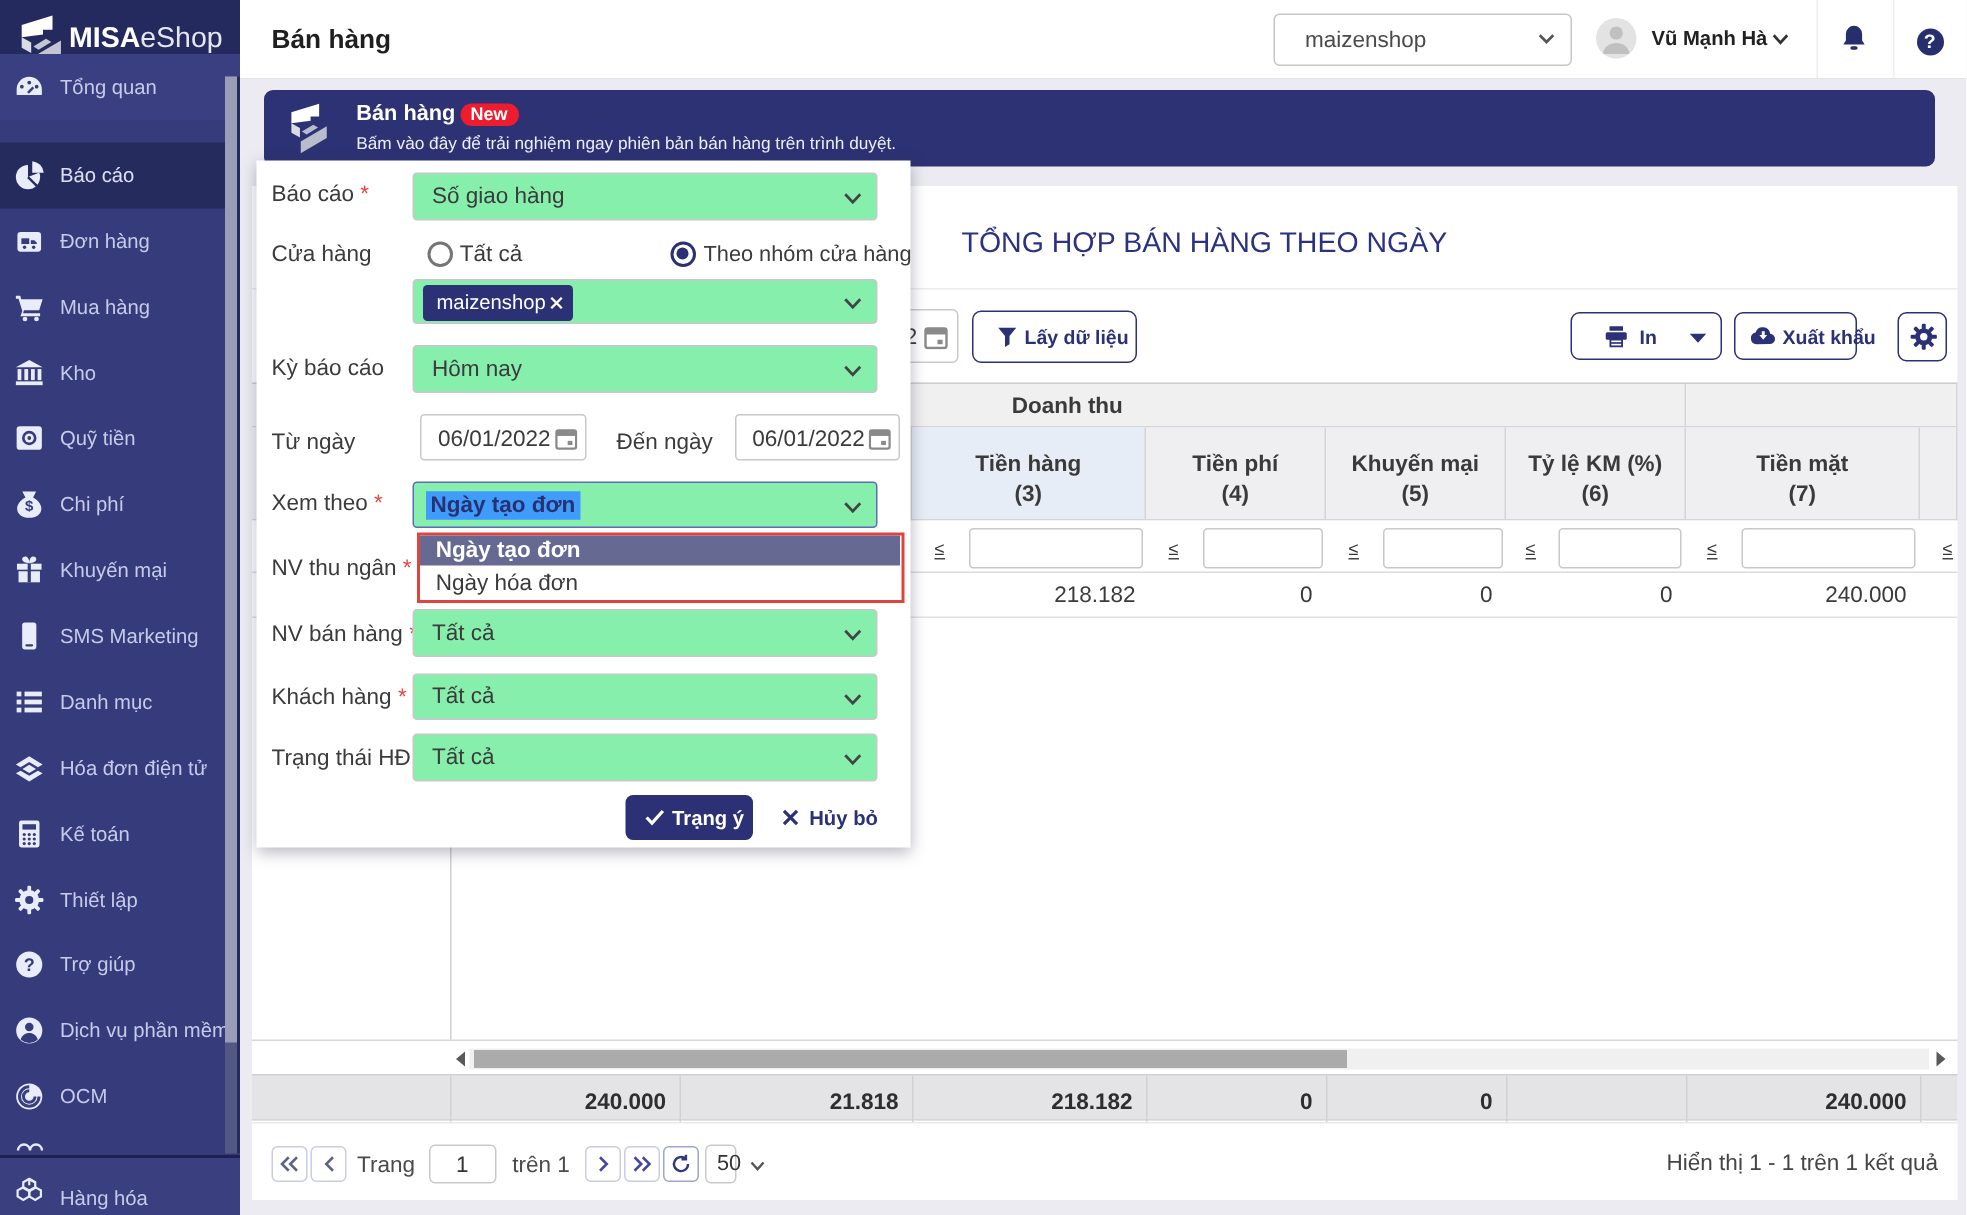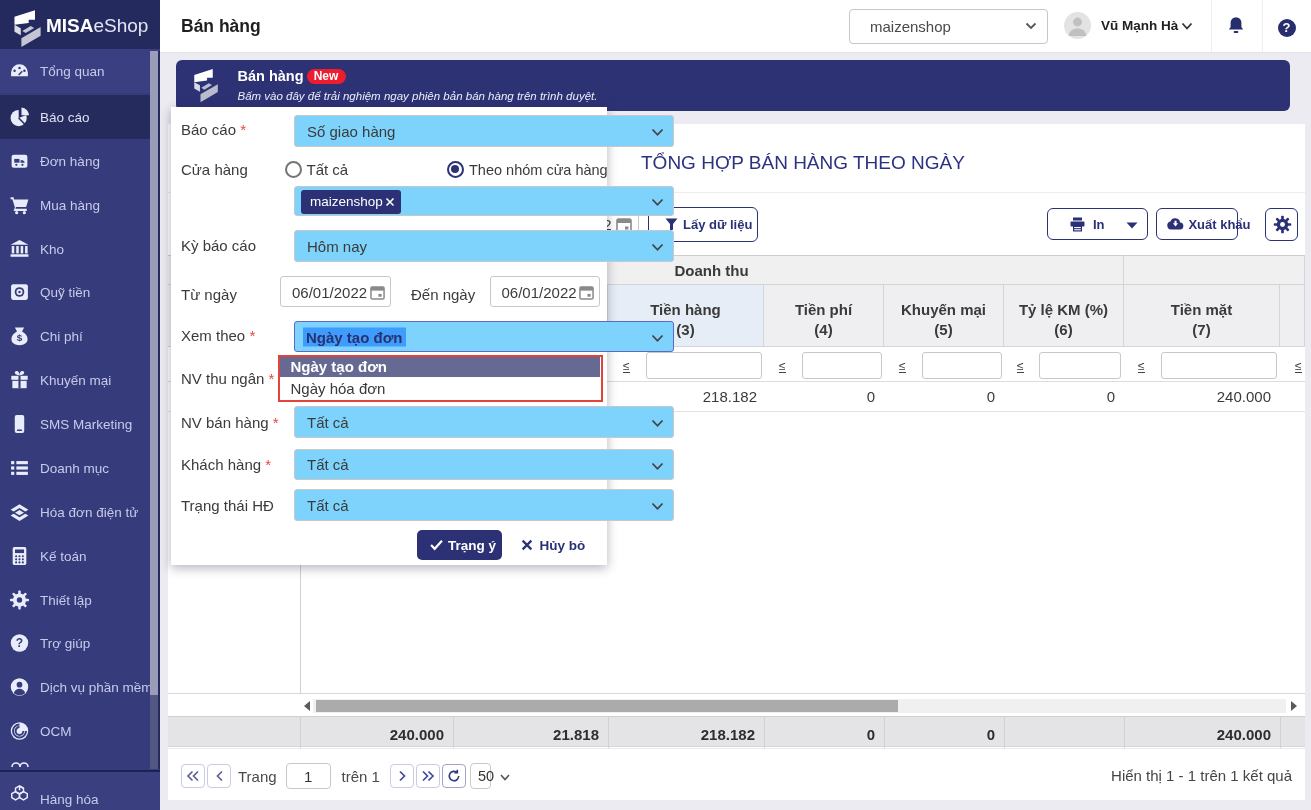--- a/index.html
+++ b/index.html
@@ -24,62 +24,62 @@
   #pgtitle { left:21px; top:16px; font-size:17.5px; font-weight:bold; color:#1f1f1f; }
   #shopsel { left:689px; top:9px; width:199px; height:35px; border:1px solid #c6c6c6; border-radius:4px; background:#fff; }
   #shopsel span { position:absolute; left:20px; top:8px; font-size:15px; color:#4a4a4a; }
   .tbdiv { top:0; width:1px; height:52px; background:#ededf2; }
   #avatar { left:904px; top:12px; width:27px; height:27px; border-radius:50%; background:#e3e3e3; overflow:hidden; }
   #uname { left:941px; top:18px; font-size:13.5px; font-weight:bold; color:#212121; }
   
   #banner { left:176px; top:60px; width:1114px; height:51px; background:#2d3274; border-radius:6px; z-index:20; }
   #banner .t1 { position:absolute; left:61.5px; top:8px; font-size:14.5px; font-weight:bold; color:#fff; }
   #banner .new { position:absolute; left:130.5px; top:9px; width:39px; height:15px; background:#ed1c2e; border-radius:8px; color:#fff; font-size:12px; font-weight:bold; text-align:center; line-height:15px; }
-  #banner .t2 { position:absolute; left:61.5px; top:30px; font-size:11.5px; font-style:italic; color:#eceef8; }
+  #banner .t2 { position:absolute; left:61.5px; top:30px; font-size:11.5px; color:#eceef8; }
   
   #panel { left:168px; top:124px; width:1137px; height:676px; background:#fff; z-index:5; }
   #rpttitle { left:473px; top:28px; font-size:19px; color:#2c3282; }
   .navybtn { position:absolute; border:1.5px solid #2b3176; border-radius:6px; background:#fff; }
   .navybtn .bt { position:absolute; font-size:13px; font-weight:bold; color:#2b3176; white-space:nowrap; }
   
   .cell { position:absolute; border-right:1px solid #d5d5d7; border-bottom:1px solid #d5d5d7; }
   .hdrtxt { position:absolute; width:100%; text-align:center; font-size:15px; font-weight:bold; color:#3a3a3a; }
   .ftr-le { position:absolute; font-size:12px; color:#333; border-bottom:1px solid #444; line-height:12px; }
   .ftr-in { position:absolute; height:27px; border:1px solid #c8c8c8; border-radius:3px; background:#fff; }
   .dval { position:absolute; font-size:15px; color:#3a3a3a; text-align:right; }
   .sval { position:absolute; font-size:15px; font-weight:bold; color:#2e2e2e; text-align:right; top:9px; }
   .sline { position:absolute; top:0; width:1px; height:31px; background:#d1d1d3; }
   
   .pgbox { position:absolute; top:15px; width:24px; height:24px; border:1px solid #c9cce2; border-radius:4px; background:#fff; text-align:center; }
   .pgtxt { position:absolute; font-size:15px; color:#4a4a4a; }
   
   #fpanel { left:171px; top:107px; width:436px; height:458px; background:#fff; box-shadow:0 3px 10px rgba(40,40,70,0.35); z-index:50; }
   .flbl { position:absolute; left:10px; font-size:15px; color:#3b3b3b; white-space:nowrap; }
   .req { color:#e8463f; }
-  .fsel { position:absolute; left:123px; width:380px; border:1px solid #c8c8c8; border-radius:3px; background:#7dd3fc; }
+  .fsel { position:absolute; left:104px; width:310px; border:1px solid #c8c8c8; border-radius:3px; background:#86efac; }
   .fsel span { position:absolute; left:12px; top:50%; transform:translateY(-50%); font-size:15px; color:#3b3b3b; }
   .chip { position:absolute; left:6px; top:3px; height:24px; background:#2b3174; border-radius:3px; }
   .chip span { position:absolute; left:9px; top:4px; font-size:13.5px; color:#fff; transform:none; }
   .nw { white-space:nowrap; }
 </style>
 </head>
 <body>
 <div id="stage">
 
 <div class="abs" id="sidebar">
   <div class="abs" id="sblogo">
     <svg class="abs" style="left:14px;top:10px" width="27" height="37" viewBox="13.5 9.5 27 37.5">
       <polygon fill="#ffffff" points="13.8,16.3 34.6,9.8 34.6,19.4 28.2,19.4 28.2,22.6 13.8,24.5"></polygon>
       <polygon fill="#d9dce4" points="13.8,24.5 20.2,28 20.2,35.2 13.8,31.6"></polygon>
       <polygon fill="#c3c6d2" points="21.7,30.7 30.2,25.6 33.8,27.7 25.2,32.9"></polygon>
       <polygon fill="#c3c6d2" points="20.8,38.2 40.3,26.8 40.3,35.6 20.8,47"></polygon>
     </svg>
     <span class="abs" style="left:46px;top:15px;font-size:19px;font-weight:bold;color:#fff">MISA<span style="font-weight:normal;color:#e4e6f2">eShop</span></span>
   </div>
-  <div class="abs mitem" style="top:49px;background:#3a3f82">
+  <div class="abs mitem" style="top:36px;background:#3a3f82">
     <svg class="ic" viewBox="0 0 20 20">
           <path fill="#e9ecfb" d="M10,3.5 a8,8 0 0 0 -8,8 V15 h16 v-3.5 a8,8 0 0 0 -8,-8 z"></path>
           <circle cx="5.3" cy="9.8" r="1.2" fill="#363b7c"></circle>
           <circle cx="10" cy="7.2" r="1.2" fill="#363b7c"></circle>
           <circle cx="14.7" cy="9.8" r="1.2" fill="#363b7c"></circle>
           <path stroke="#3a3f80" stroke-width="1.6" d="M9.2,13.8 L12.6,10.2"></path>
         </svg>
     <span class="lbl">Tổng quan</span>
   </div>
   <div class="abs mitem sel" style="top:94.9px">
@@ -155,21 +155,21 @@
   </div>
   <div class="abs mitem" style="top:445.9px">
     <svg class="ic" viewBox="0 0 20 20">
           <rect x="2" y="3.4" width="3" height="3" fill="#e9ecfb"></rect>
           <rect x="7" y="3.4" width="11" height="3" fill="#e9ecfb"></rect>
           <rect x="2" y="8.5" width="3" height="3" fill="#e9ecfb"></rect>
           <rect x="7" y="8.5" width="11" height="3" fill="#e9ecfb"></rect>
           <rect x="2" y="13.6" width="3" height="3" fill="#e9ecfb"></rect>
           <rect x="7" y="13.6" width="11" height="3" fill="#e9ecfb"></rect>
         </svg>
-    <span class="lbl">Doanh mục</span>
+    <span class="lbl">Danh mục</span>
   </div>
   <div class="abs mitem" style="top:489.8px">
     <svg class="ic" viewBox="0 0 20 20">
           <path fill="#e9ecfb" d="M4.5,9.5 L1.5,7.8 10,2.5 18.5,7.8 15.5,9.5 10,6.2 z"></path>
           <path fill="#e9ecfb" d="M10,8 L14.3,10.6 10,13.2 5.7,10.6 z"></path>
           <path fill="#e9ecfb" d="M4.5,11.7 L10,15 15.5,11.7 18.5,13.4 10,18.5 1.5,13.4 z"></path>
         </svg>
     <span class="lbl">Hóa đơn điện tử</span>
   </div>
   <div class="abs mitem" style="top:533.7px">

